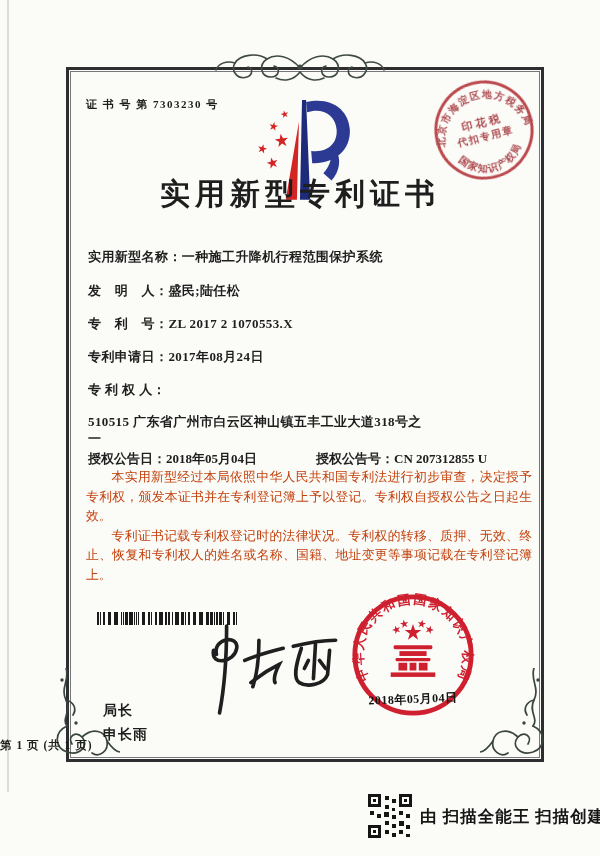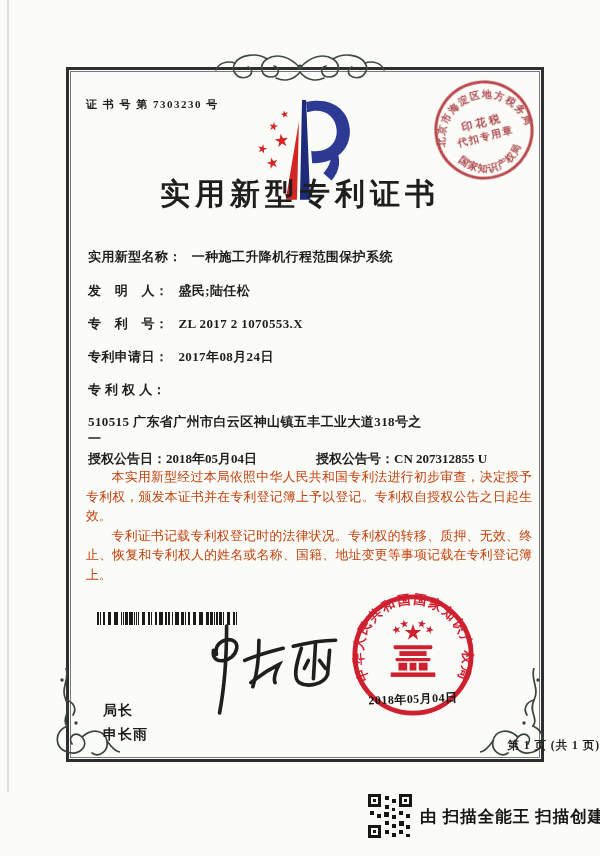--- a/index.html
+++ b/index.html
@@ -8,38 +8,38 @@
     background:#fbfbf8;color:#1e1e1e;
     font-family:"Liberation Serif","DejaVu Serif",serif;
   }
   .scan-edge{position:absolute;left:7px;top:0;width:2px;height:792px;background:#c8c8c4;opacity:.6;}
   .frame{position:absolute;left:66px;top:67px;width:472px;height:689px;border:3px solid #2e2e30;background:transparent;}
   .frame::after{content:"";position:absolute;inset:1px;border:1px solid #77777a;}
   .cert-no{position:absolute;left:86px;top:97px;font-size:11px;font-weight:600;letter-spacing:1.5px;}
   .logo{position:absolute;left:250px;top:96px;width:102px;height:114px;}
   .title{position:absolute;left:0;right:0;top:174px;text-align:center;font-size:30px;font-weight:700;letter-spacing:5px;}
   .frow{position:absolute;left:88px;display:flex;font-size:13px;font-weight:600;letter-spacing:.4px;line-height:17px;}
-  .frow .flabel{white-space:nowrap;margin-right:10px;}
+  .frow .flabel{white-space:nowrap;}
   .frow .fvalue{max-width:334px;}
   .f0{top:248px}.f1{top:282px}.f2{top:315px}.f3{top:348px}.f4{top:381px}.f5{top:413px}
   .grant-row{position:absolute;left:88px;top:450px;width:442px;font-size:13px;font-weight:600;}
   .grant-no{position:absolute;left:228px;top:0;}
   .paras{position:absolute;left:86px;top:468px;width:446px;font-size:12.8px;line-height:19.5px;text-align:justify;color:#c2410c;}
   .paras p{margin:0;text-indent:2em;}
   .barcode{position:absolute;left:97px;top:612px;width:140px;height:13px;
     background-image:
       repeating-linear-gradient(90deg,#1b1b1b 0 2px,transparent 2px 3px,#1b1b1b 3px 4px,transparent 4px 7px,#1b1b1b 7px 8px,transparent 8px 11px,#1b1b1b 11px 14px,transparent 14px 17px),
       repeating-linear-gradient(90deg,#1b1b1b 0 1px,transparent 1px 6px,#1b1b1b 6px 8px,transparent 8px 13px);
   }
   .signer{position:absolute;left:103px;top:659px;font-size:14px;font-weight:700;line-height:24px;letter-spacing:1px;margin-top:40px;}
   .signature{position:absolute;left:186px;top:616px;width:162px;height:106px;}
   .seal-main{position:absolute;left:350px;top:592px;width:126px;height:126px;filter:blur(.2px);}
   .seal-date{position:absolute;left:352px;top:691px;width:122px;text-align:center;font-size:12px;font-weight:700;letter-spacing:.5px;color:#141414;transform:rotate(-2deg);}
   .seal-tax{position:absolute;left:428px;top:74px;width:112px;height:112px;transform:rotate(-14deg);filter:blur(.35px);opacity:.92;}
-  .page-info{position:absolute;left:0;right:0;top:738px;text-align:right;font-size:11.5px;letter-spacing:1px;font-weight:600;}
+  .page-info{position:absolute;left:0;right:0;top:738px;text-align:left;font-size:11.5px;letter-spacing:1px;font-weight:600;}
   .orn-top{position:absolute;left:212px;top:50px;width:176px;height:36px;}
   .orn-bl{position:absolute;left:46px;top:668px;width:74px;height:92px;}
   .orn-br{position:absolute;left:480px;top:668px;width:74px;height:92px;transform:scaleX(-1);}
   .qr{position:absolute;left:368px;top:794px;width:44px;height:44px;}
   .watermark{position:absolute;left:420px;top:806px;font-size:16.5px;font-weight:700;letter-spacing:1px;color:#161616;white-space:nowrap;}
 </style>
 </head>
 <body>
 
 <div class="scan-edge"></div>

